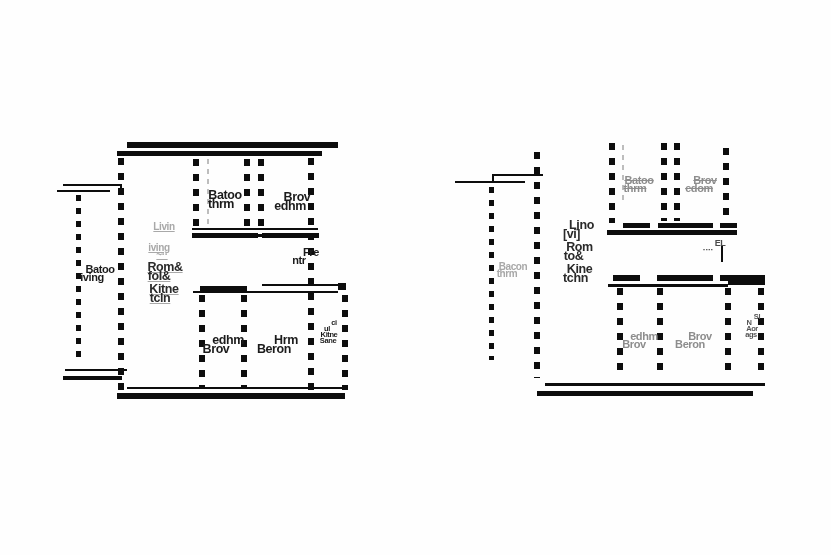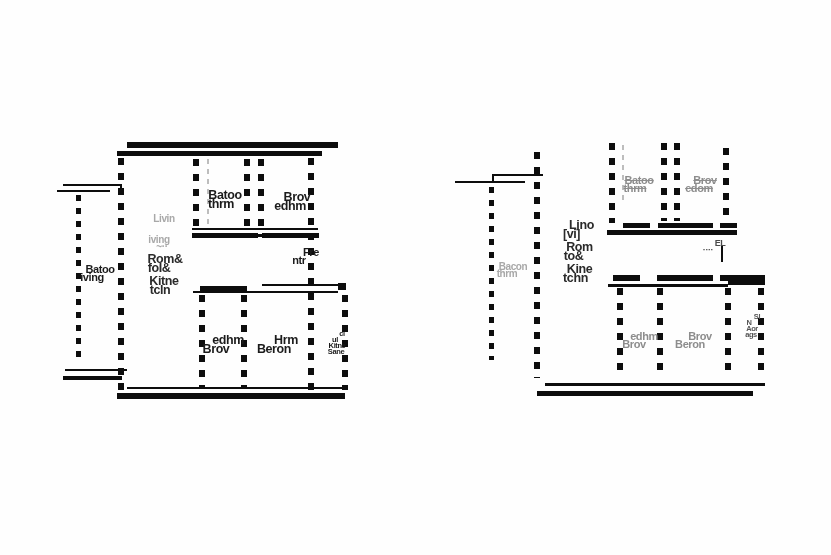--- a/index.html
+++ b/index.html
@@ -70,21 +70,21 @@
     <div class="sh" style="left:117px;top:393px;width:228px;height:6px;"></div>
 
     <div class="lbl f13" style="left:203px;top:191px;width:40px;">
       <span style="transform:translateX(2px);">Batoo</span>
       <span style="transform:translateX(-2px);">thrm</span>
     </div>
     <div class="lbl f13" style="left:272px;top:193px;width:40px;">
       <span style="transform:translateX(5px);">Brov</span>
       <span style="transform:translateX(-2px);">edhm</span>
     </div>
-    <div class="lbl f10 faint" style="left:136px;top:215px;width:52px;">
+    <div class="lbl f10 faint" style="left:136px;top:223px;width:52px;text-decoration:underline;">
       <span style="transform:translateX(2px);">Livin</span>
       <span style="transform:translateX(-3px);margin-top:14px;">iving</span>
       <span>~··</span>
       <span class="f13 dark gap" style="transform:translateX(3px);">Rom&amp;</span>
       <span class="f13 dark" style="transform:translateX(-3px);">foI&amp;</span>
       <span class="f13 dark gap" style="transform:translateX(2px);">Kitne</span>
       <span class="f13 dark" style="transform:translateX(-2px);">tcln</span>
     </div>
     <div class="lbl f11" style="left:76px;top:266px;width:40px;">
       <span style="transform:translateX(4px);">Batoo</span>
@@ -95,21 +95,21 @@
       <span style="transform:translateX(-4px);">ntr</span>
     </div>
     <div class="lbl f13" style="left:200px;top:336px;width:44px;">
       <span style="transform:translateX(6px);">edhm</span>
       <span style="transform:translateX(-6px);">Brov</span>
     </div>
     <div class="lbl f13" style="left:250px;top:336px;width:52px;">
       <span style="transform:translateX(10px);">Hrm</span>
       <span style="transform:translateX(-2px);">Beron</span>
     </div>
-    <div class="lbl f7" style="left:316px;top:331px;width:26px;margin-left:8px;">
+    <div class="lbl f7" style="left:316px;top:320px;width:26px;">
       <span style="transform:translateX(5px);">ci</span>
       <span style="transform:translateX(-2px);">ul</span>
       <span>Kitne</span>
       <span style="transform:translateX(-1px);">Sane</span>
     </div>
   </div>
 
   <div>
 
     <div class="dv" style="left:609px;top:143px;height:80px;"></div>

